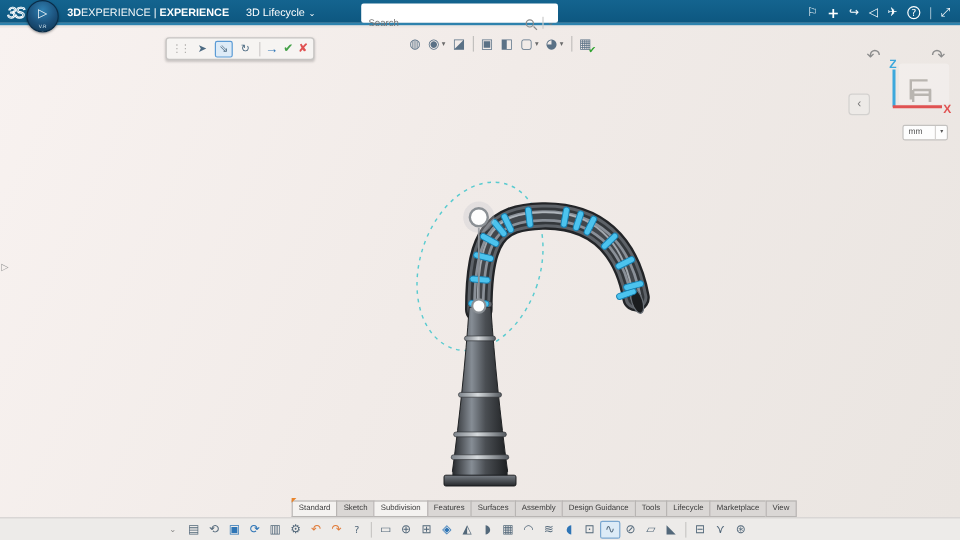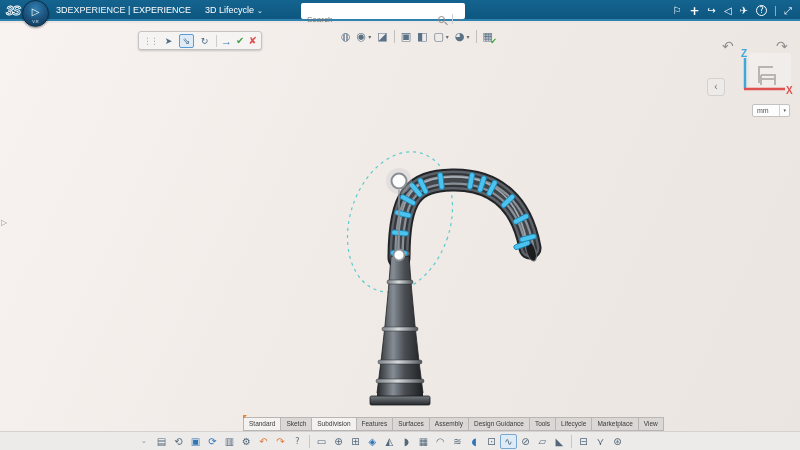--- a/index.html
+++ b/index.html
@@ -3,29 +3,29 @@
 <meta charset="utf-8">
 <style>
   * { margin:0; padding:0; box-sizing:border-box; }
   html,body { width:800px; height:450px; overflow:hidden; }
   body { font-family:"Liberation Sans","DejaVu Sans",sans-serif; }
   .screen { position:relative; width:800px; height:450px; background:#ece7e4; overflow:hidden; }
 
   
   .topbar { position:absolute; left:0; top:0; width:800px; height:21px;
     background:linear-gradient(#14648f,#0d5780); border-bottom:2px solid #2e82ad; z-index:30; }
-  .logo { position:absolute; left:6px; top:3px; font-size:13px; font-style:italic; font-weight:bold;
+  .logo { position:absolute; left:6px; top:3px; font-size:13px; font-style:italic; font-weight:normal;
     color:transparent; -webkit-text-stroke:0.8px #ffffff; letter-spacing:-1px; }
   .compass { position:absolute; left:22px; top:0px; width:27px; height:27px; border-radius:50%;
     background:radial-gradient(circle at 50% 30%, #2f7fb0 0%, #1b507a 55%, #0e334f 100%);
     border:1px solid #0a2c47; box-shadow:0 1px 2px rgba(0,0,0,.4); z-index:31; }
   .compass .play { position:absolute; left:0; right:0; top:5px; text-align:center; color:#fff; font-size:10px; }
   .compass .ver { position:absolute; left:0; right:0; bottom:2px; text-align:center; color:#cfe3ef; font-size:4px; }
   .brand { position:absolute; left:56px; top:5px; color:#fff; font-size:9px; white-space:nowrap; }
-  .brand b { font-weight:normal;text-align:right; }
+  .brand b { font-weight:bold;text-align:right; }
   .brand .lt { font-weight:normal; opacity:.95;margin-top:41px; }
   .appsel { position:absolute; left:205px; top:5px; color:#fff; font-size:9px; white-space:nowrap; cursor:pointer; }
   .appsel .caret { font-size:7px; margin-left:3px; }
   .search { position:absolute; left:301px; top:3px; width:164px; height:15px; background:#fff;
     border-radius:2px; display:flex; align-items:center; padding:16px 3px 0 6px; }
   .search input { flex:1; border:none; outline:none; font-size:8px; color:#444; min-width:0;
     font-family:"Liberation Sans",sans-serif; background:transparent; }
   .mag { width:7px; height:7px; border:1.2px solid #8a8a8a; border-radius:50%; position:relative; margin-right:4px; }
   .mag::after { content:""; position:absolute; width:4px; height:1.2px; background:#8a8a8a;
     transform:rotate(45deg); left:5px; top:6px; }

